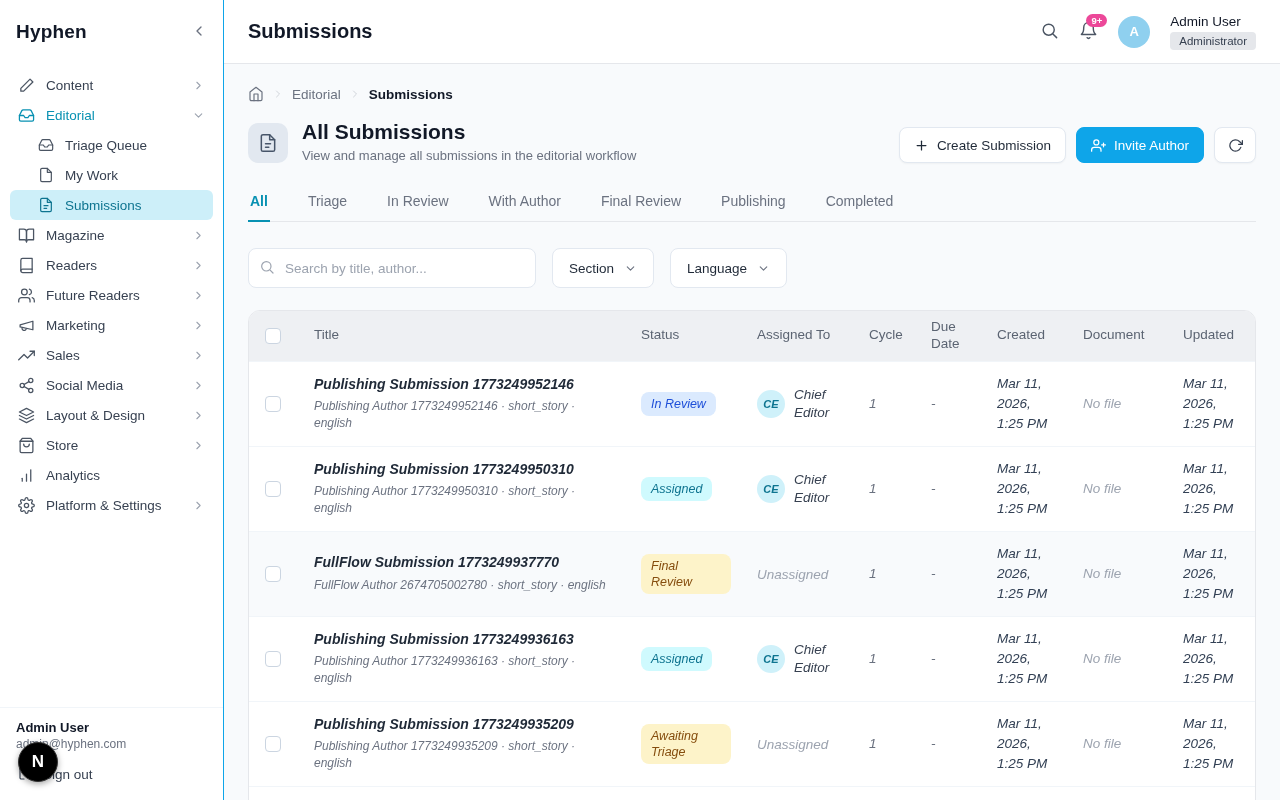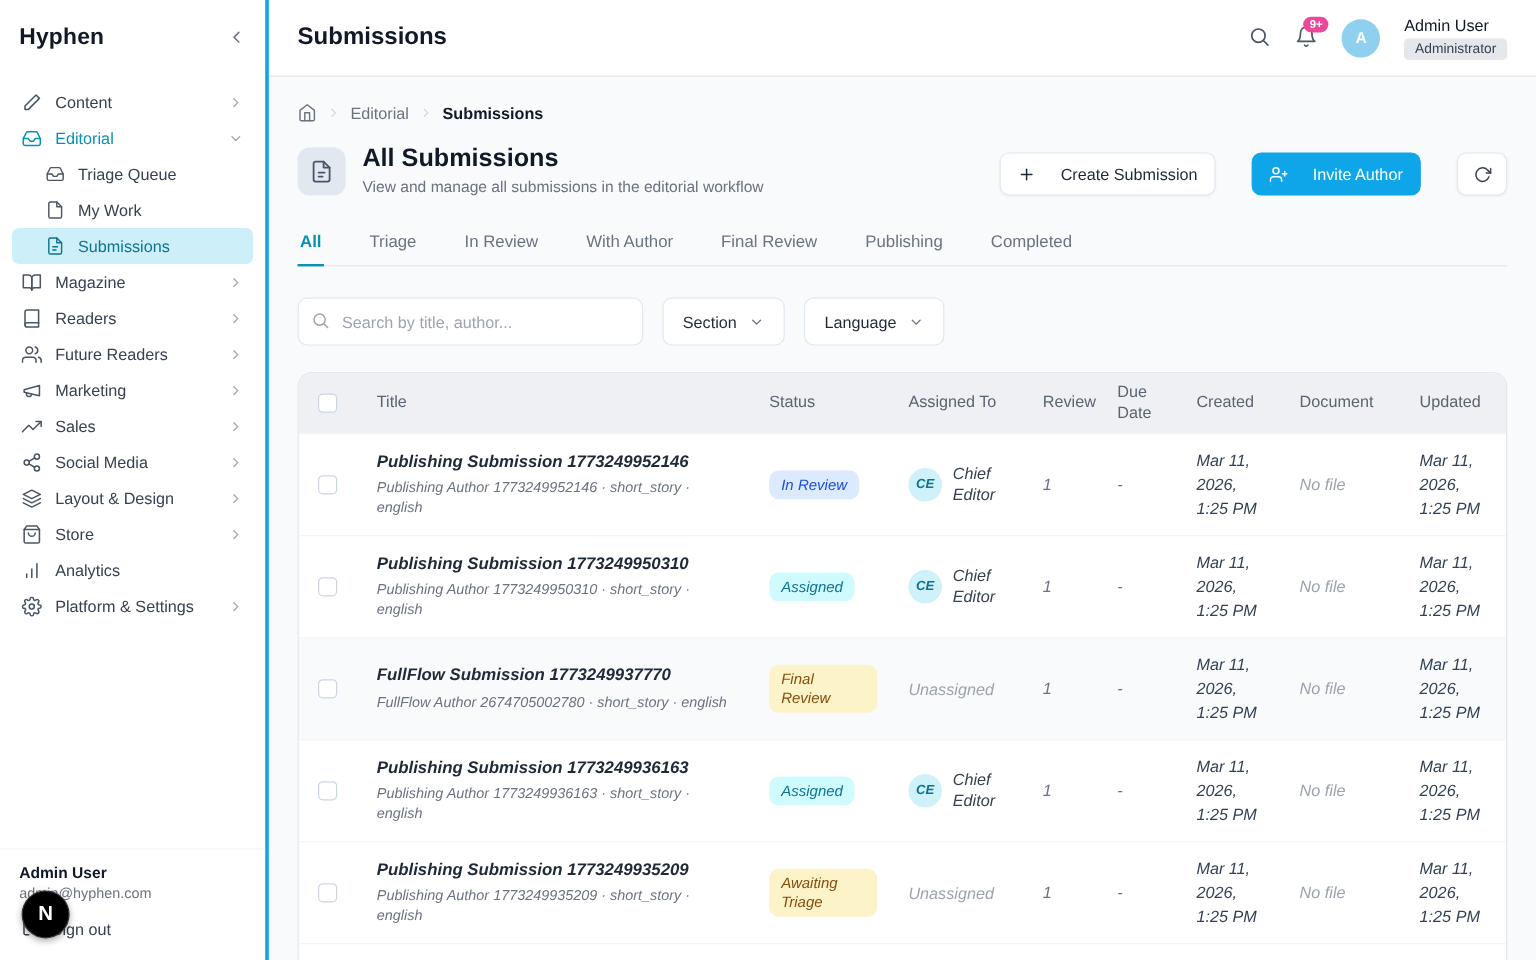--- a/index.html
+++ b/index.html
@@ -5,21 +5,21 @@
   * { box-sizing: border-box; margin: 0; padding: 0; }
   html,body { width:1280px; height:800px; overflow:hidden; }
   body {
     font-family: "Liberation Sans", sans-serif;
     background:#f8fafc; color:#111827; font-size:14px;
   }
   .app { display:flex; width:1280px; height:800px; }
 
   
   .sidebar {
-    width:224px; min-width:224px; background:#fff; border-right:3px solid #0ea5e9;
+    width:224px; min-width:224px; background:#fff; border-right:1px solid #0ea5e9;
     display:flex; flex-direction:column; position:relative; height:800px;
   }
   .logo-row { height:64px; display:flex; align-items:center; justify-content:space-between; padding:0 16px; }
   .logo { font-size:19px; font-weight:700; color:#111827; letter-spacing:.2px; }
   .collapse-btn { color:#6b7280; display:flex; align-items:center; cursor:pointer; }
   .nav { padding:6px 10px; flex:1; overflow:hidden; }
   .nav-item {
     display:flex; align-items:center; gap:11px; height:30px; padding:0 8px;
     border-radius:6px; color:#374151; font-size:13.5px; cursor:pointer; white-space:nowrap;
   }
@@ -70,21 +70,21 @@
   .breadcrumb .current { color:#111827; font-weight:600; }
 
   .page-head { display:flex; align-items:flex-end; margin-bottom:22px; }
   .page-icon {
     width:40px; height:40px; border-radius:10px; background:#e2e8f0; display:flex;
     align-items:center; justify-content:center; color:#475569; margin-right:14px;
   }
   .page-title { font-size:21px; font-weight:700; }
   .page-sub { font-size:13px; color:#6b7280; margin-top:4px; }
   .page-actions { margin-left:auto; display:flex; align-items:center; gap:10px; }
-  .btn { display:flex; align-items:center; gap:21px; height:36px; padding:0 14px; border-radius:8px; font-size:13.5px; font-weight:500; cursor:pointer;margin-left:20px; }
+  .btn { display:flex; align-items:center; gap:8px; height:36px; padding:0 14px; border-radius:8px; font-size:13.5px; font-weight:500; cursor:pointer; }
   .btn-secondary { background:#fff; border:1px solid #e2e8f0; color:#1f2937; box-shadow:0 1px 2px rgba(0,0,0,.04); }
   .btn-primary { background:var(--accent,#0ea5e9); border:1px solid var(--accent,#0ea5e9); color:#fff; }
   .btn-icon { width:42px; justify-content:center; padding:0; color:#374151; }
 
   .tabs { display:flex; gap:36px; border-bottom:1px solid #e5e7eb; margin-bottom:26px; }
   .tab { padding:8px 2px 11px 2px; font-size:14px; color:#6b7280; cursor:pointer; border-bottom:2px solid transparent; margin-bottom:-1px; }
   .tab.active { color:var(--accent-text,#0891b2); font-weight:600; border-bottom-color:var(--accent-text,#0891b2); }
 
   .filters { display:flex; align-items:center; gap:16px; margin-bottom:22px; }
   .search-box { position:relative; width:288px; }
@@ -494,21 +494,21 @@
 
       <div class="card">
 
         <div class="tgrid thead">
           <div class="cell cb">
               <div class="checkbox"></div>
             </div>
           <div class="cell title-cell">Title</div>
           <div class="cell">Status</div>
           <div class="cell">Assigned To</div>
-          <div class="cell">Review</div>
+          <div class="cell">Cycle</div>
           <div class="cell">Due Date</div>
           <div class="cell">Created</div>
           <div class="cell">Document</div>
           <div class="cell">Updated</div>
         </div>
 
         <div class="tgrid trow">
           <div class="cell cb">
               <div class="checkbox"></div>
             </div>

